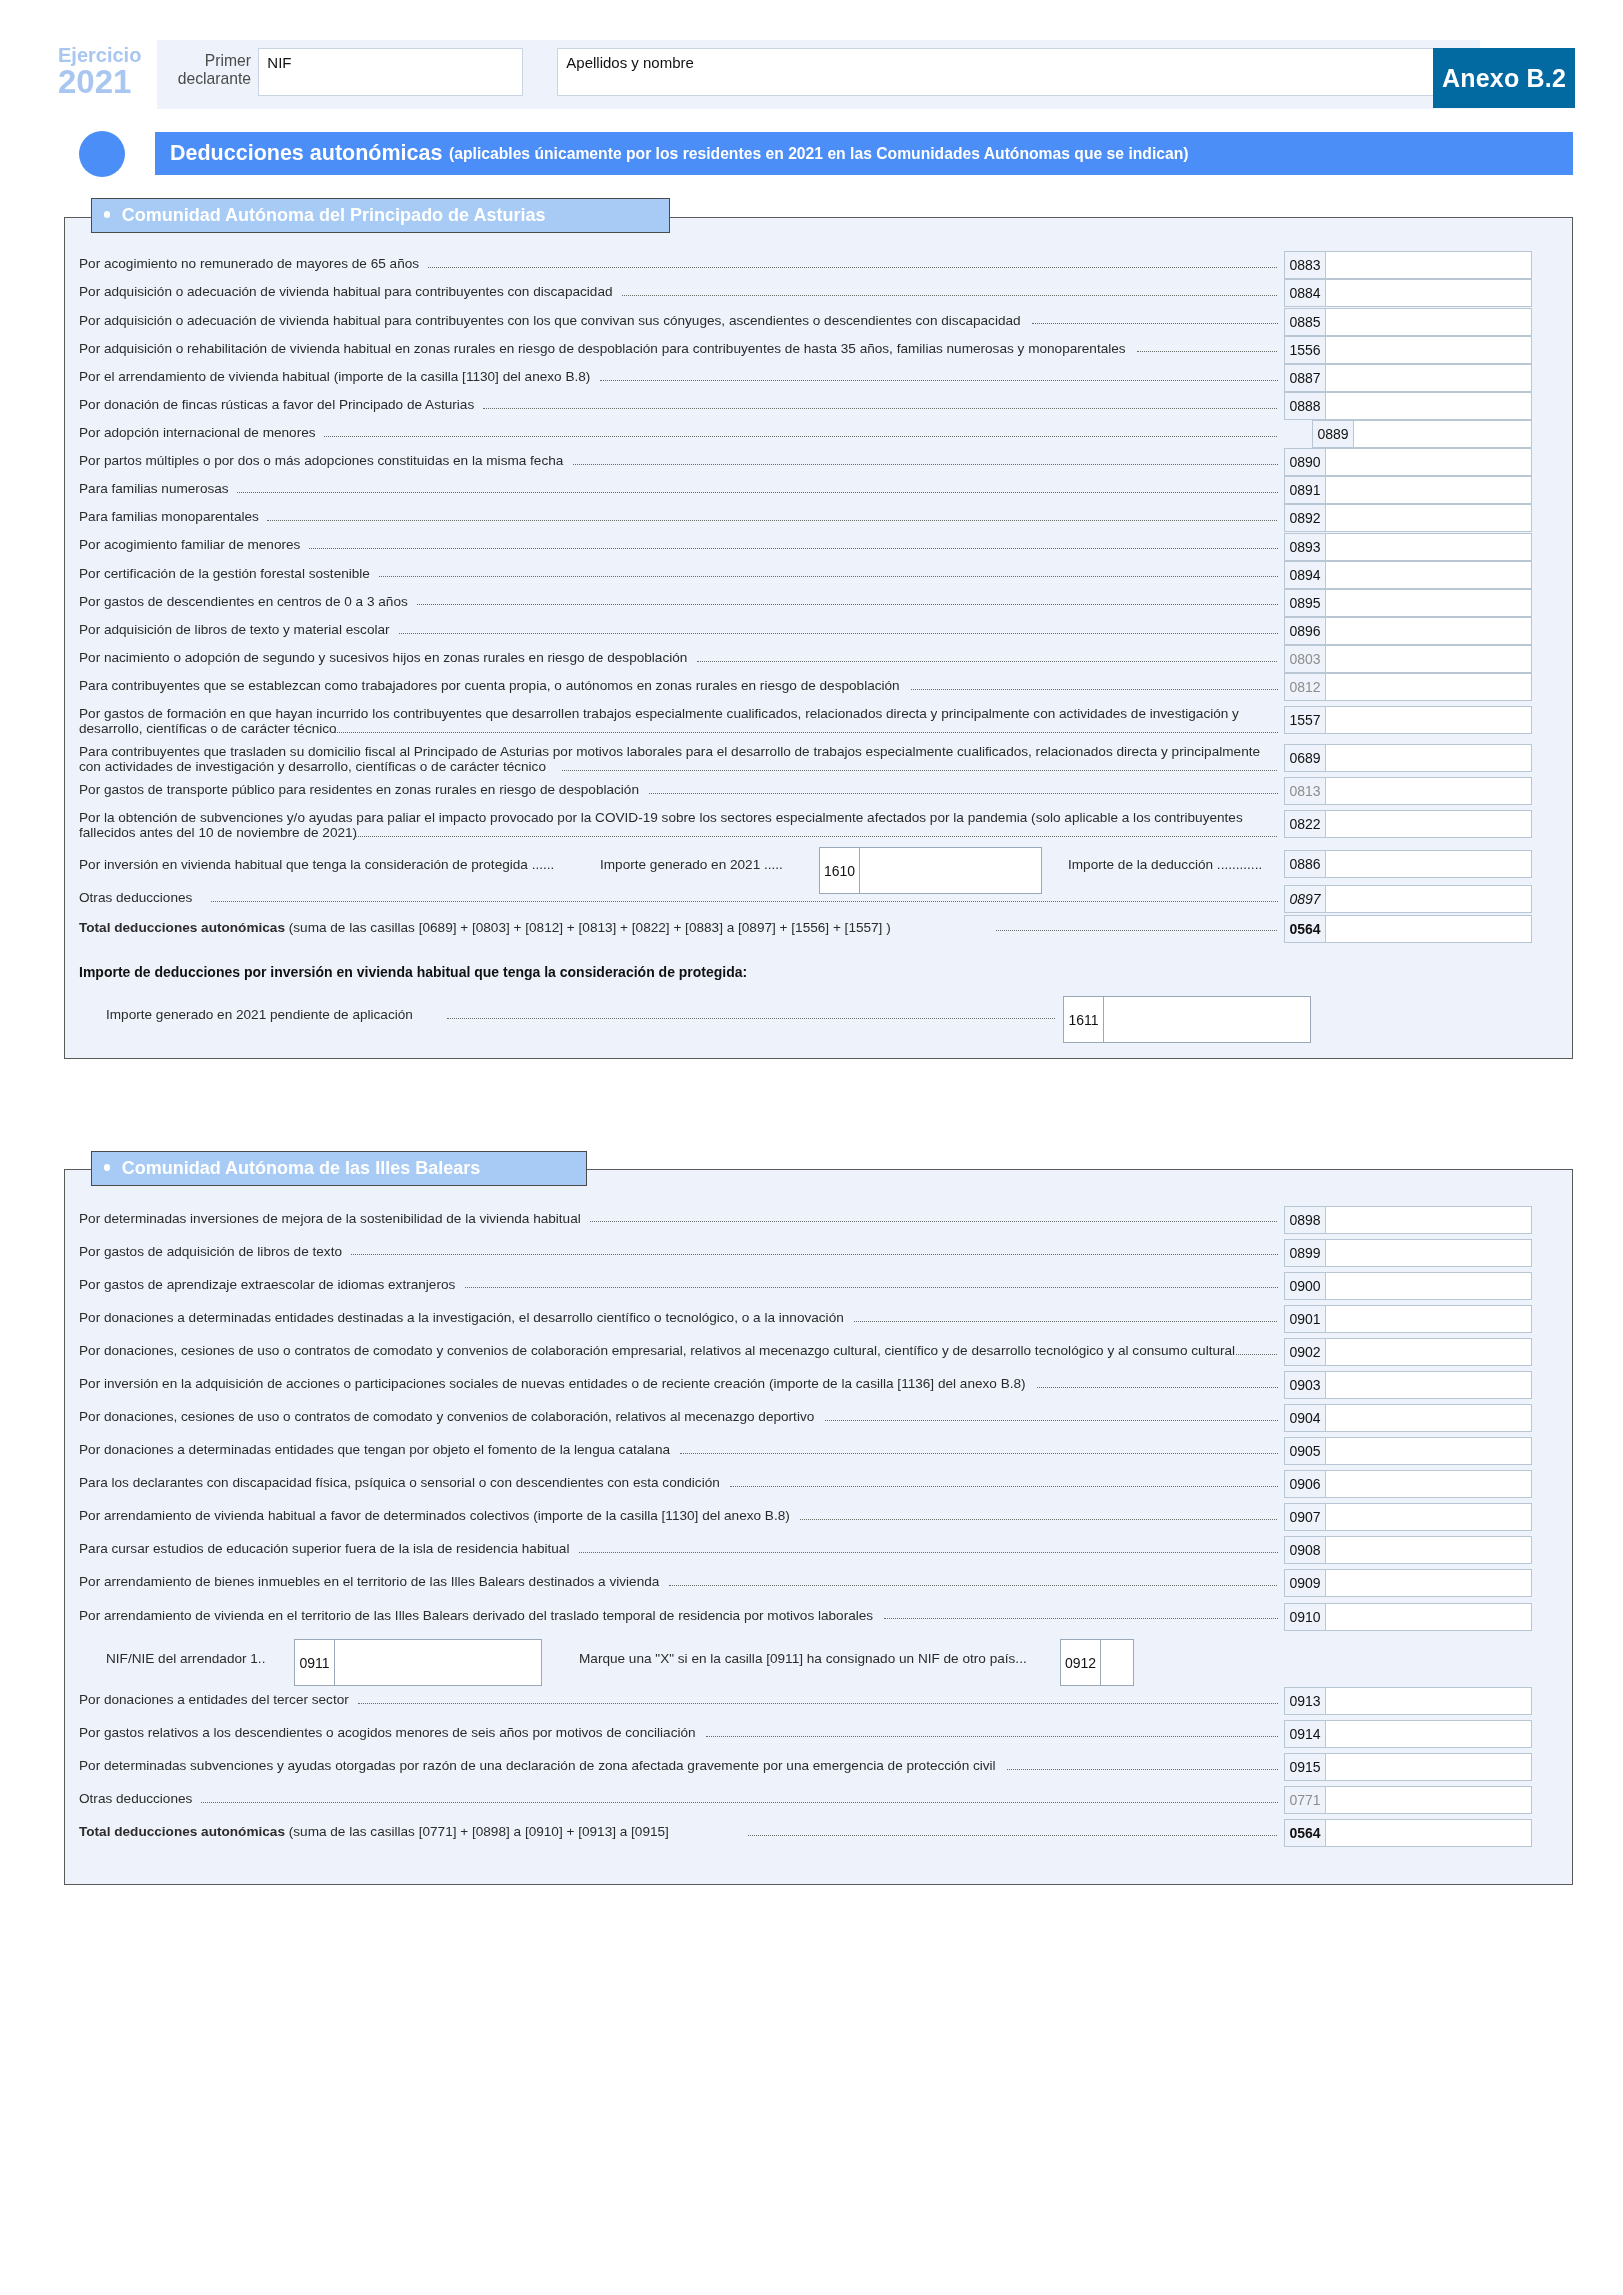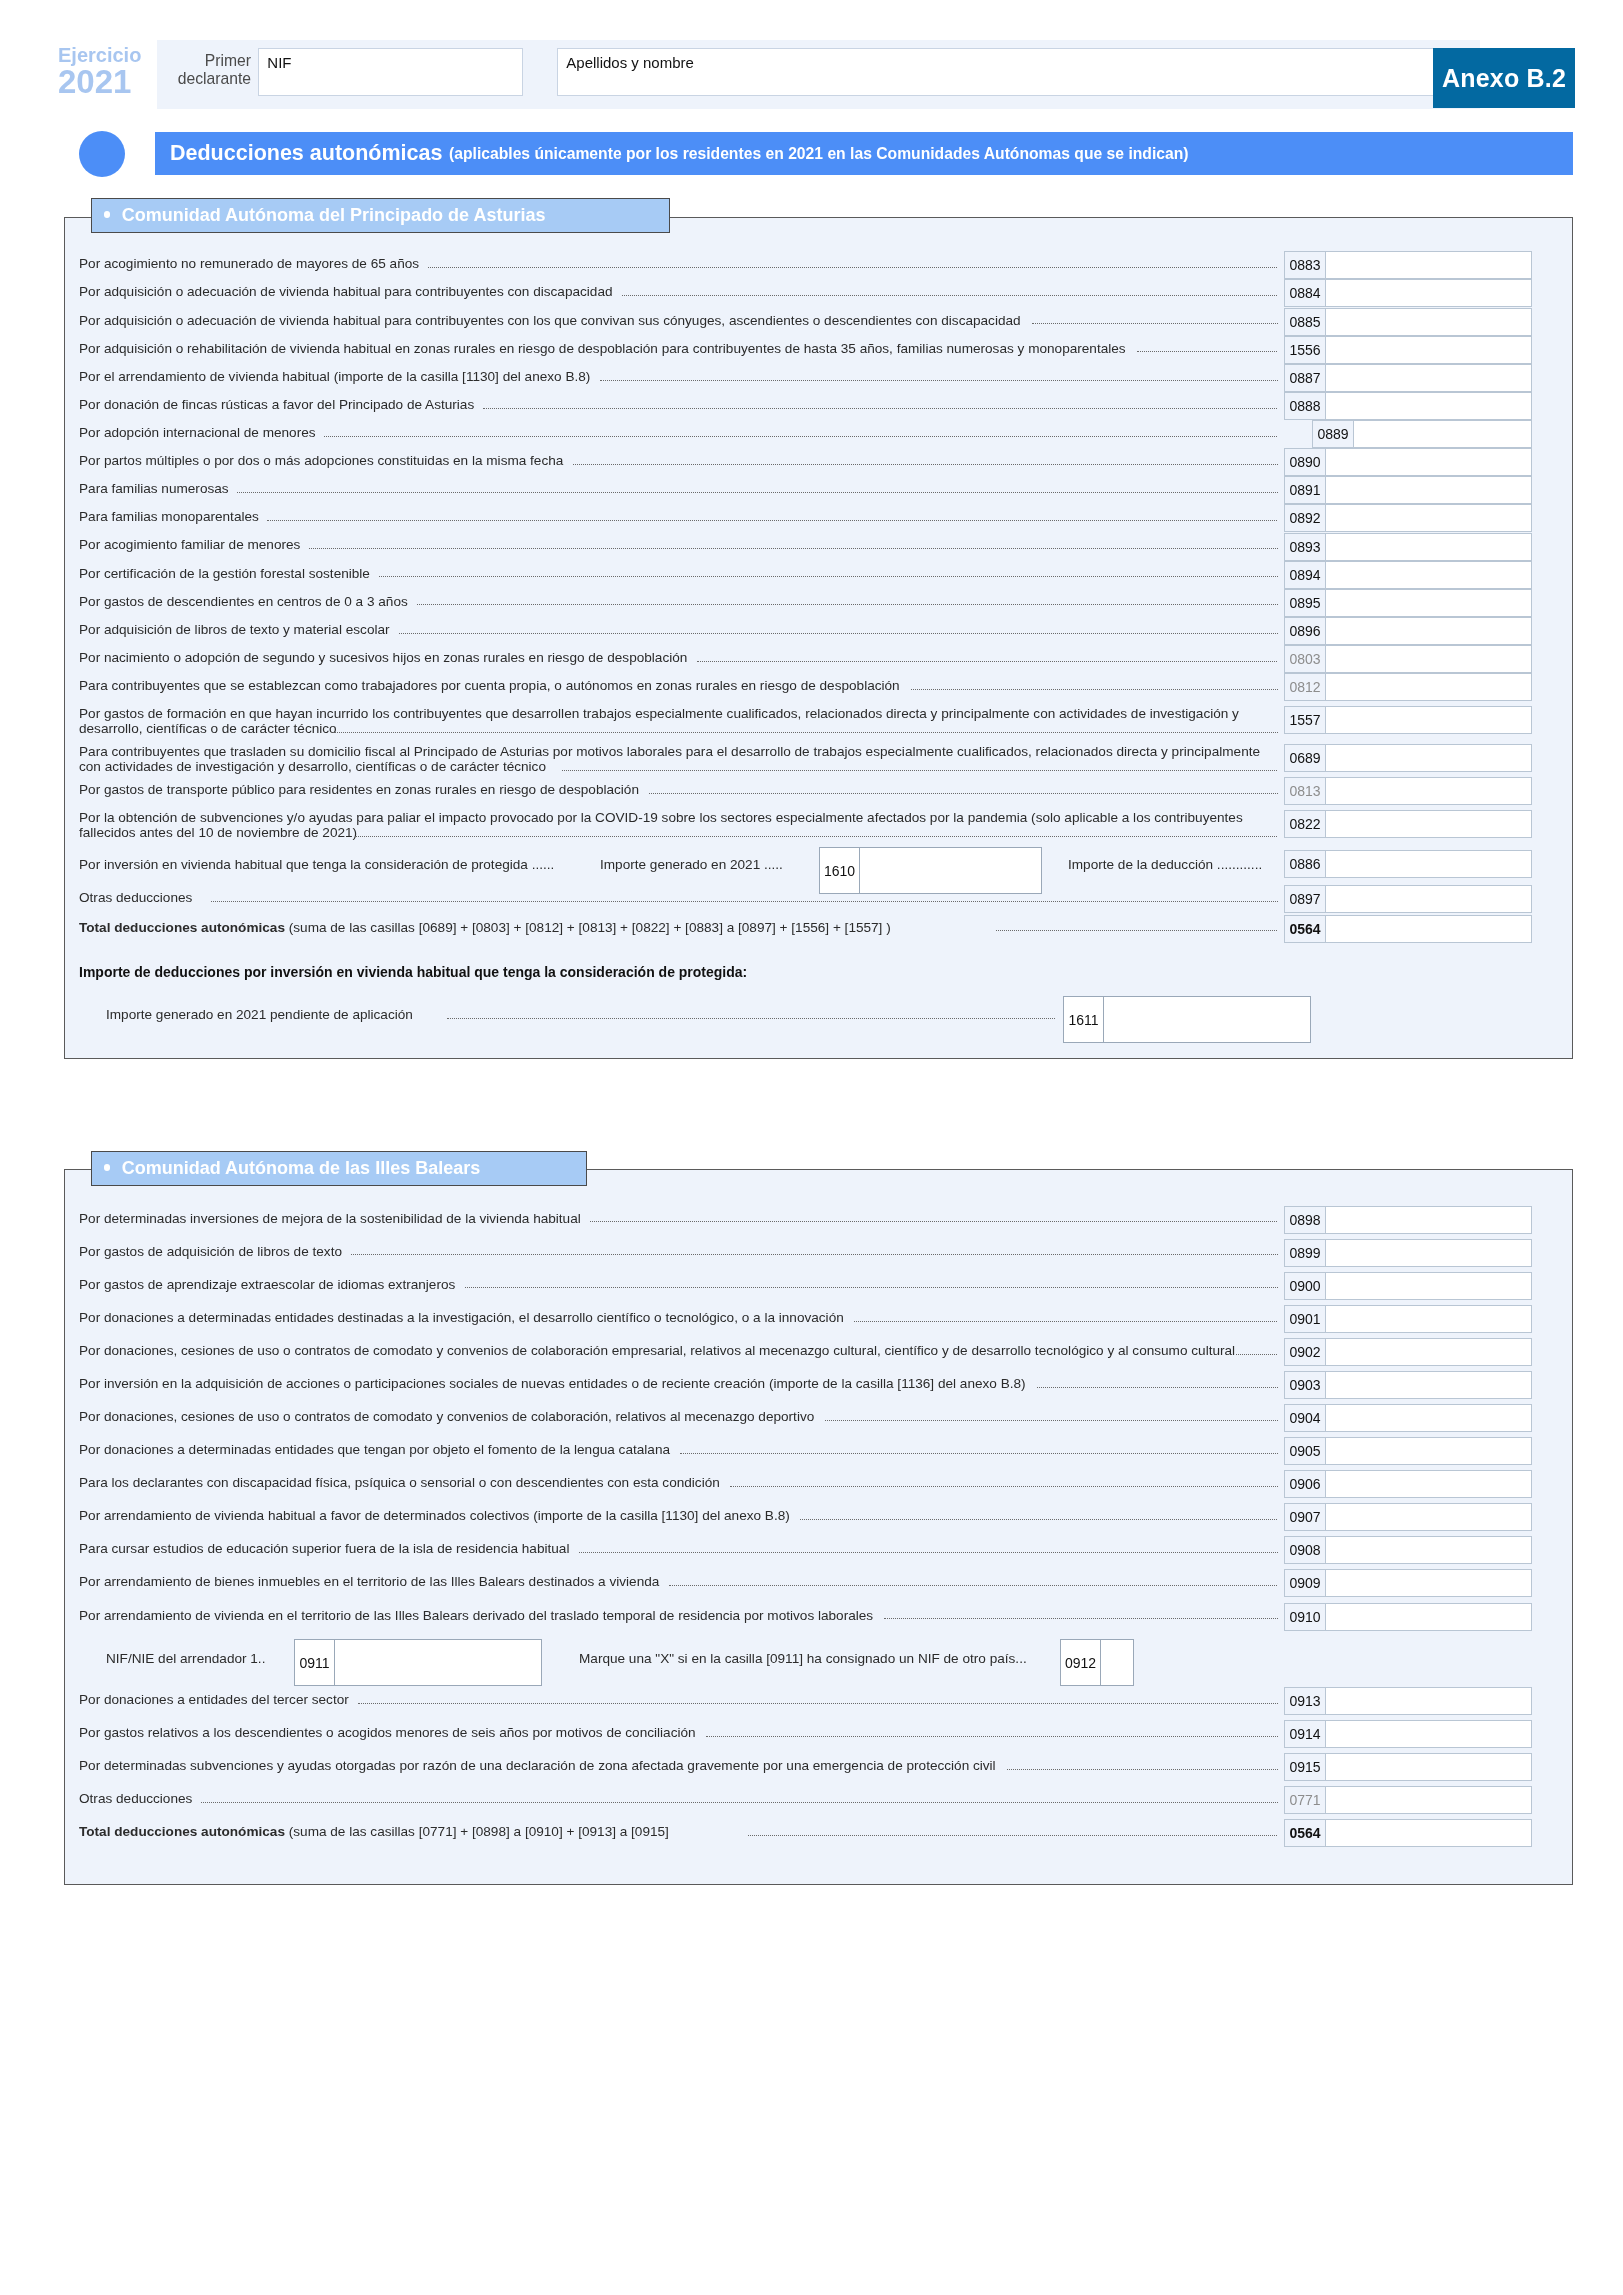--- a/index.html
+++ b/index.html
@@ -336,21 +336,21 @@
         <div class="code">1610</div>
         <div class="val"></div>
       </div>
       <div class="inline-label" style="left: 1068px; top: 857px;">Importe de la deducción ............</div>
       <div class="cell" style="left: 1284px; width: 248px; top: 850px;">
         <div class="code">0886</div>
         <div class="val"></div>
       </div>
       <div class="rowtext" style="left: 79px; top: 890px;">Otras deducciones</div>
       <div class="leader" style="left: 211px; width: 1067px; top: 901px;"></div>
-      <div class="cell" style="left: 1284px; width: 248px; top: 885px;">
+      <div class="cell" style="left: 1284px; width: 248px; top: 885px; font-style: italic;">
         <div class="code">0897</div>
         <div class="val"></div>
       </div>
       <div class="rowtext" style="left: 79px; top: 920px; width: 1191px;"><span class="bold-inline">Total deducciones autonómicas</span><span> (suma de las casillas [0689] + [0803] + [0812] + [0813] + [0822] + [0883] a [0897] + [1556] + [1557] )</span></div>
       <div class="leader" style="left: 996px; width: 281px; top: 930px;"></div>
       <div class="cell" style="left: 1284px; width: 248px; top: 915px;">
         <div class="code bold">0564</div>
         <div class="val"></div>
       </div>
       <div class="subheading" style="left: 79px; top: 964px;">Importe de deducciones por inversión en vivienda habitual que tenga la consideración de protegida:</div>

